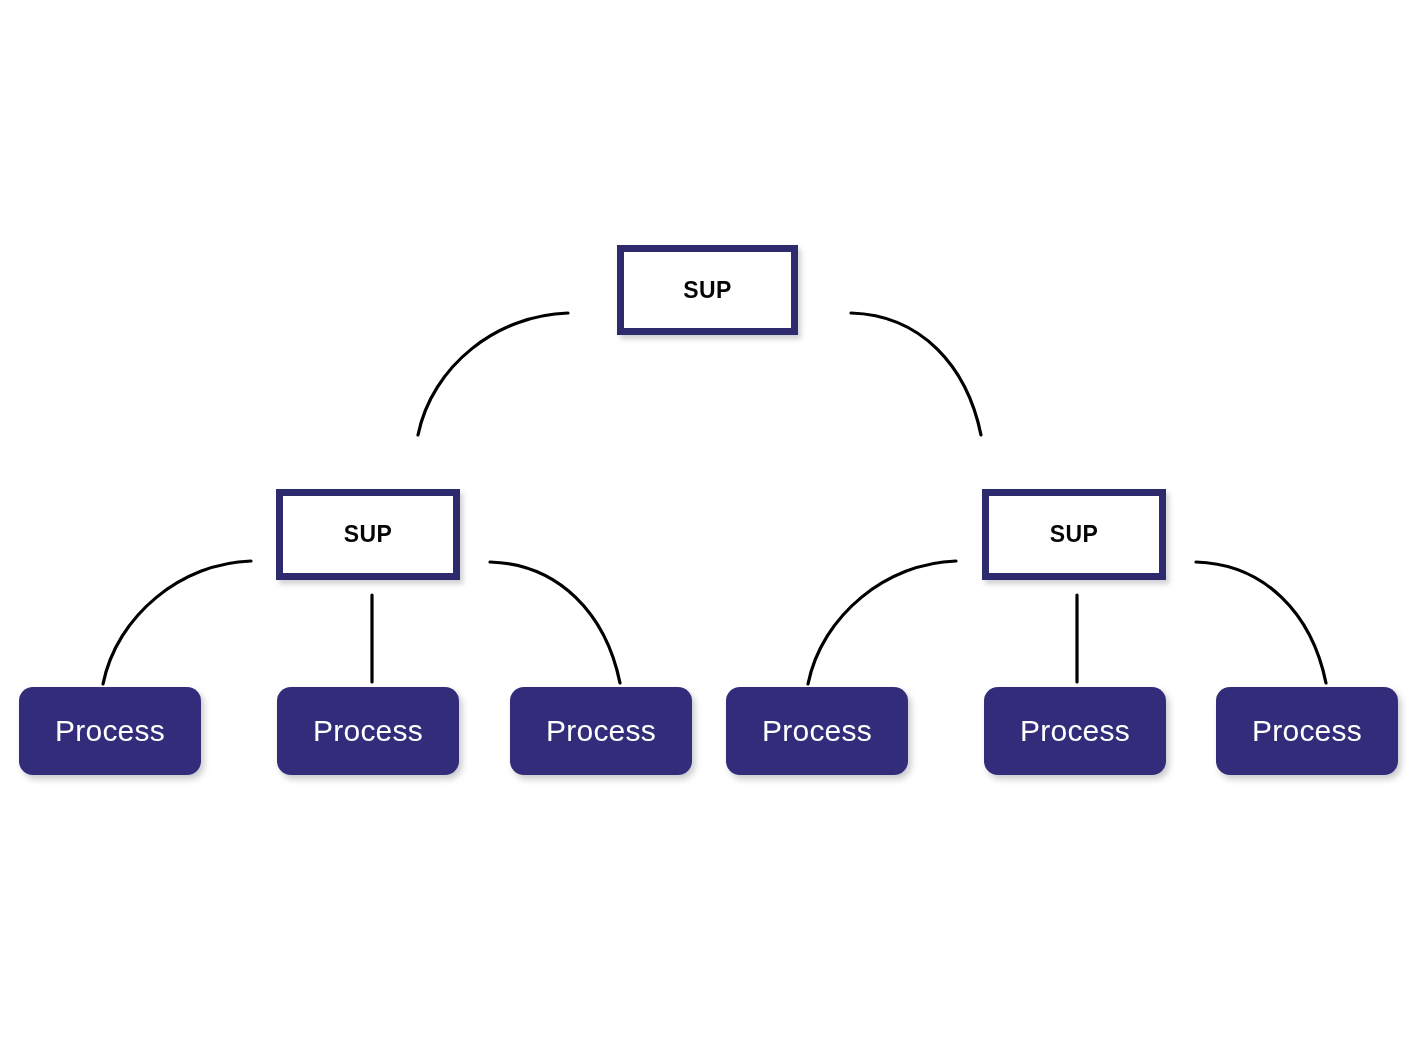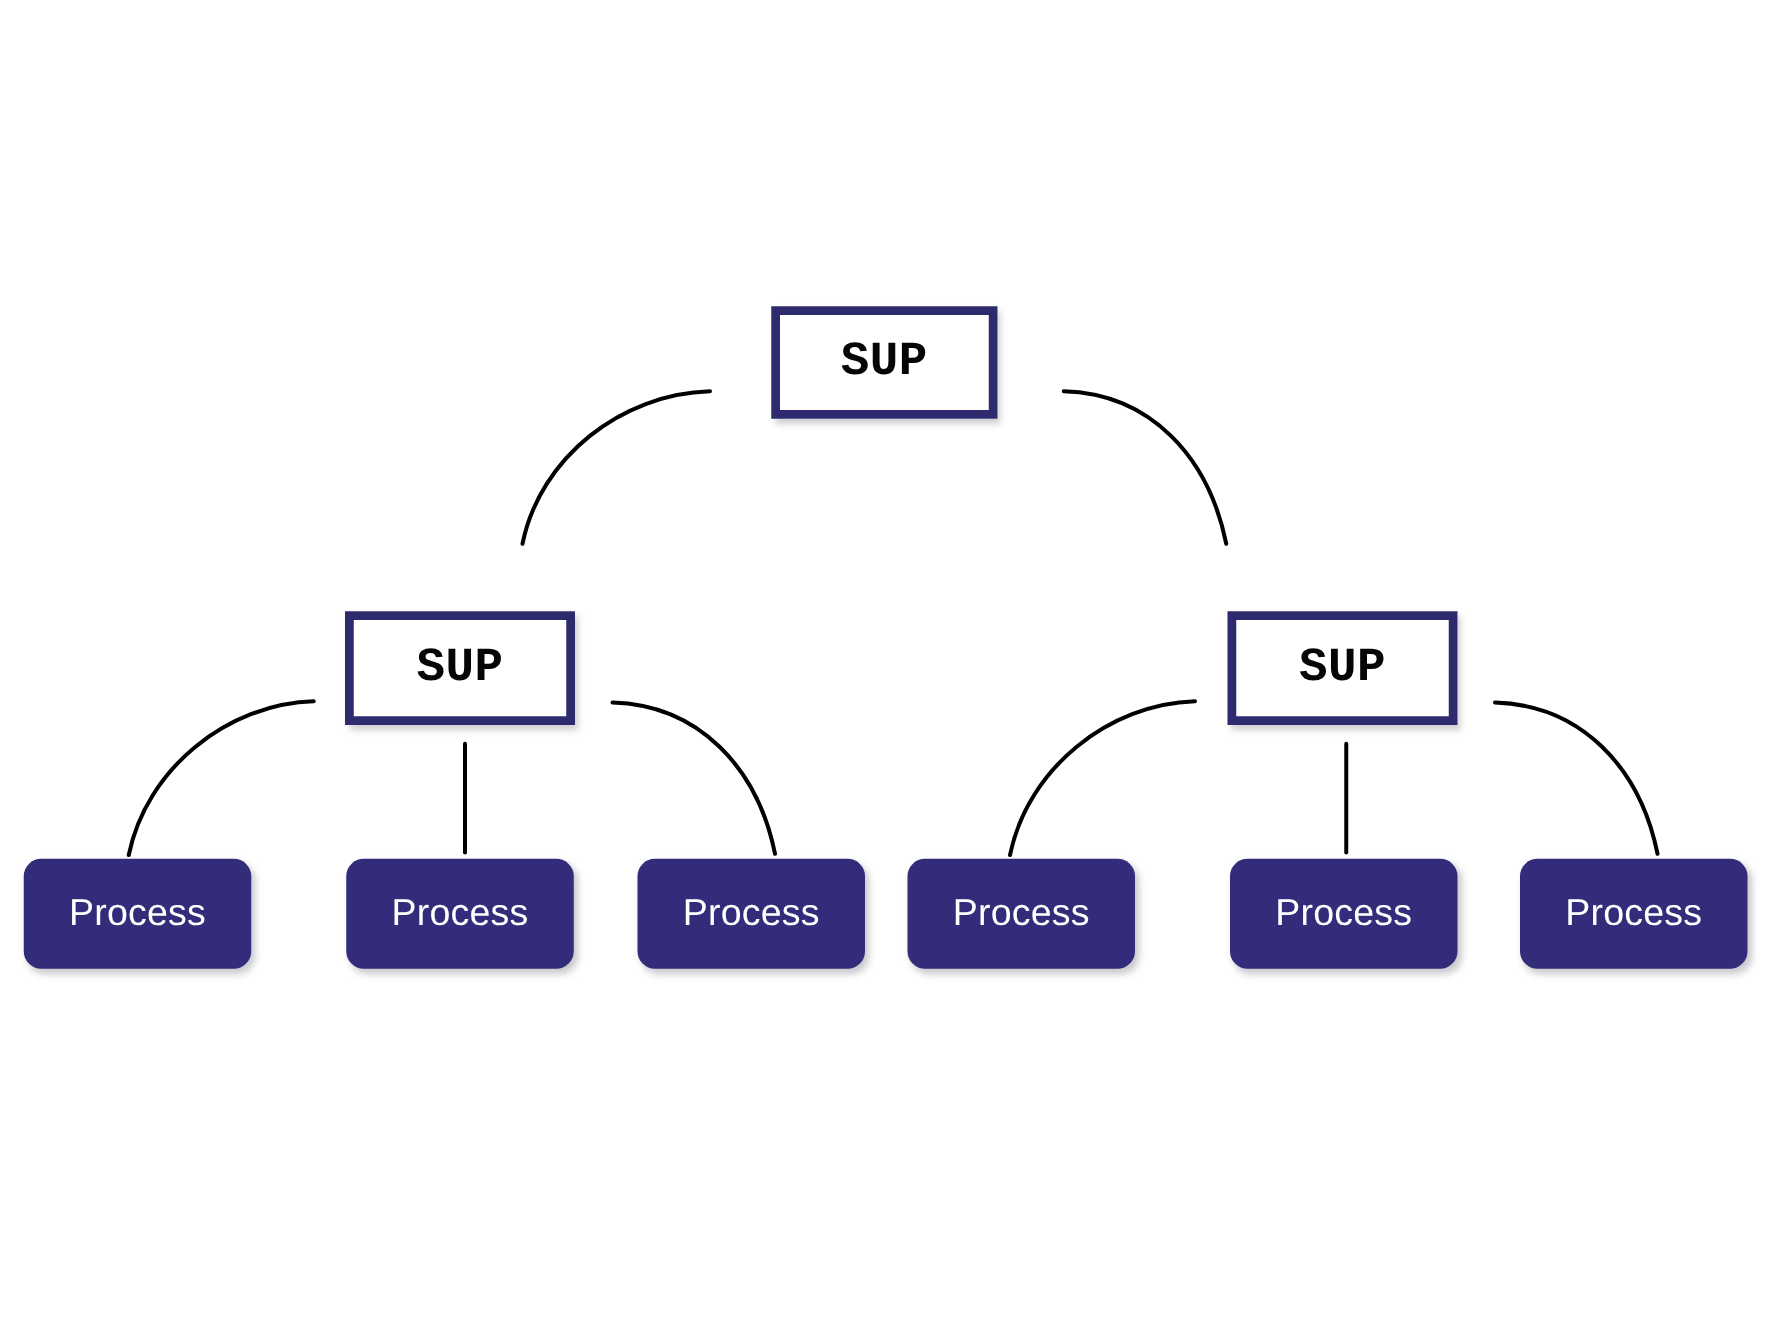--- a/index.html
+++ b/index.html
@@ -35,25 +35,24 @@
     align-items: center;
     justify-content: center;
     text-align: center;
   }
   .sup-node {
     background: #ffffff;
     border: 7px solid #2d2b6e;
     box-shadow: 3px 4px 5px rgba(120,120,130,0.35);
   }
   .sup-node .node-label {
-    font-size: 38px;
+    font-size: 23px;
     font-weight: bold;
     color: #050505;
     letter-spacing: 0.4px;
-    font-family: Liberation Mono, monospace;
   }
   .process-node {
     background: #322c7a;
     border-radius: 14px;
     box-shadow: 3px 4px 6px rgba(120,120,130,0.40);
   }
   .process-node .node-label {
     font-size: 30px;
     font-weight: normal;
     color: #ffffff;

